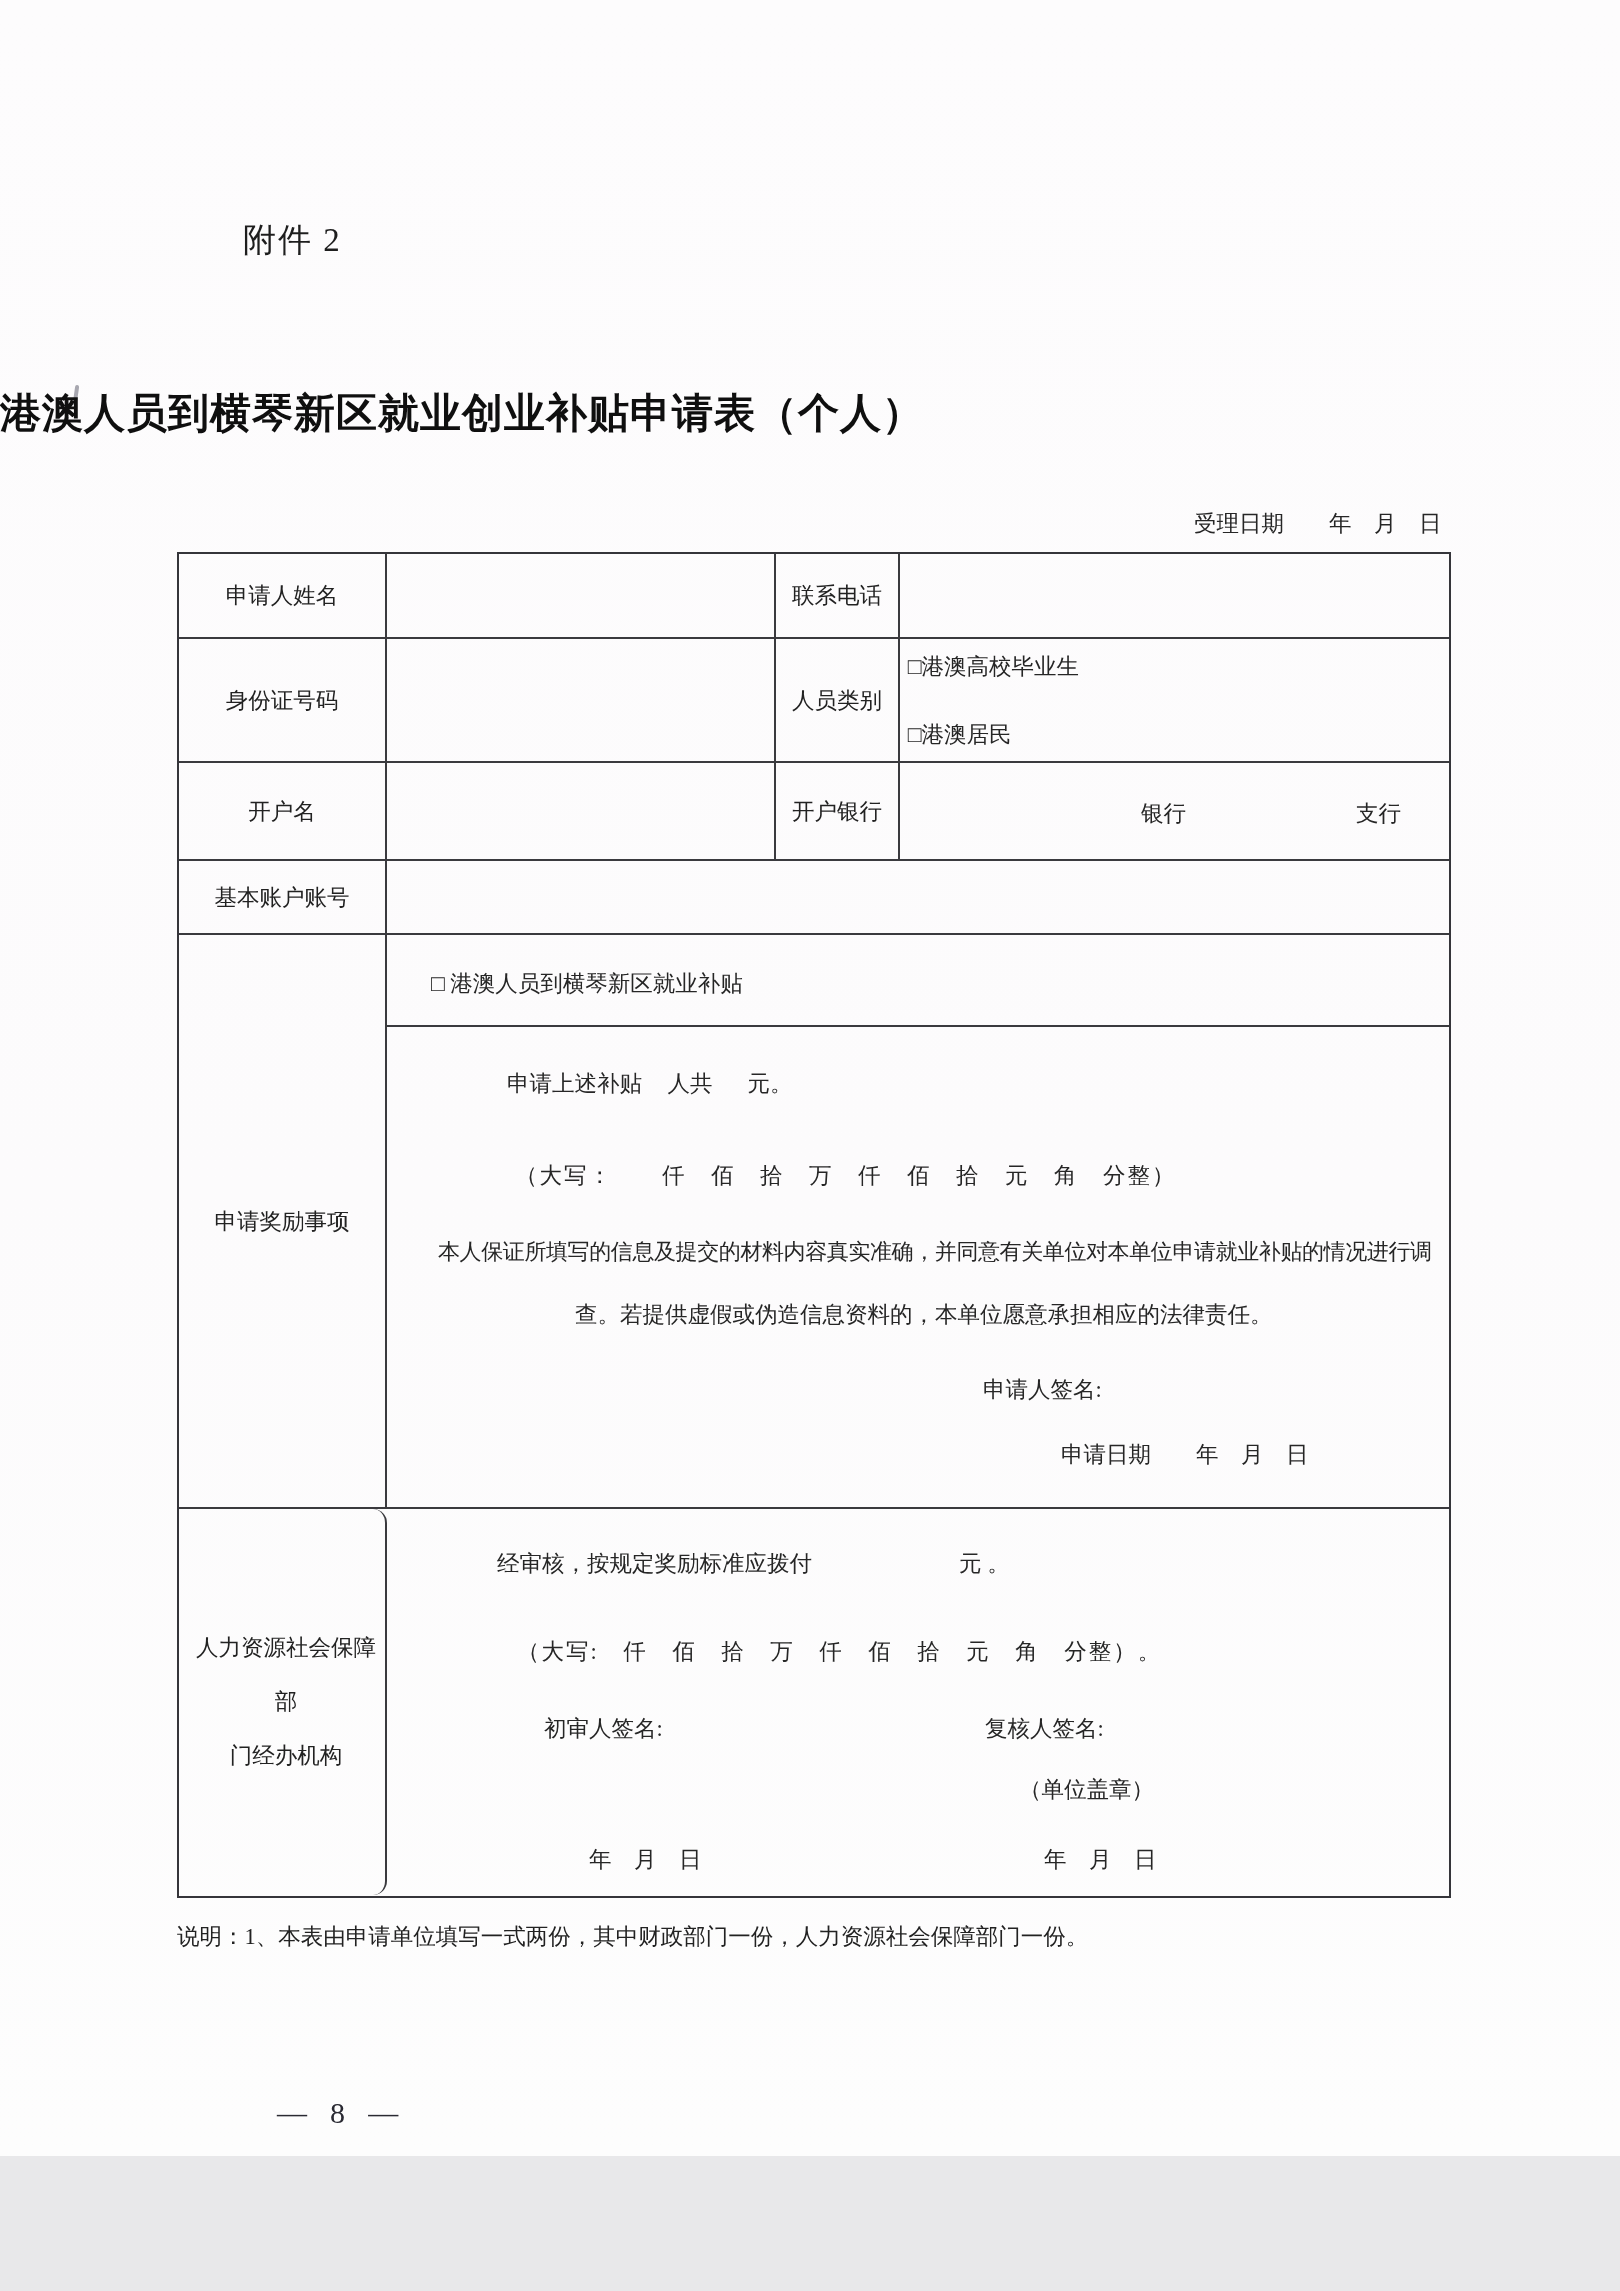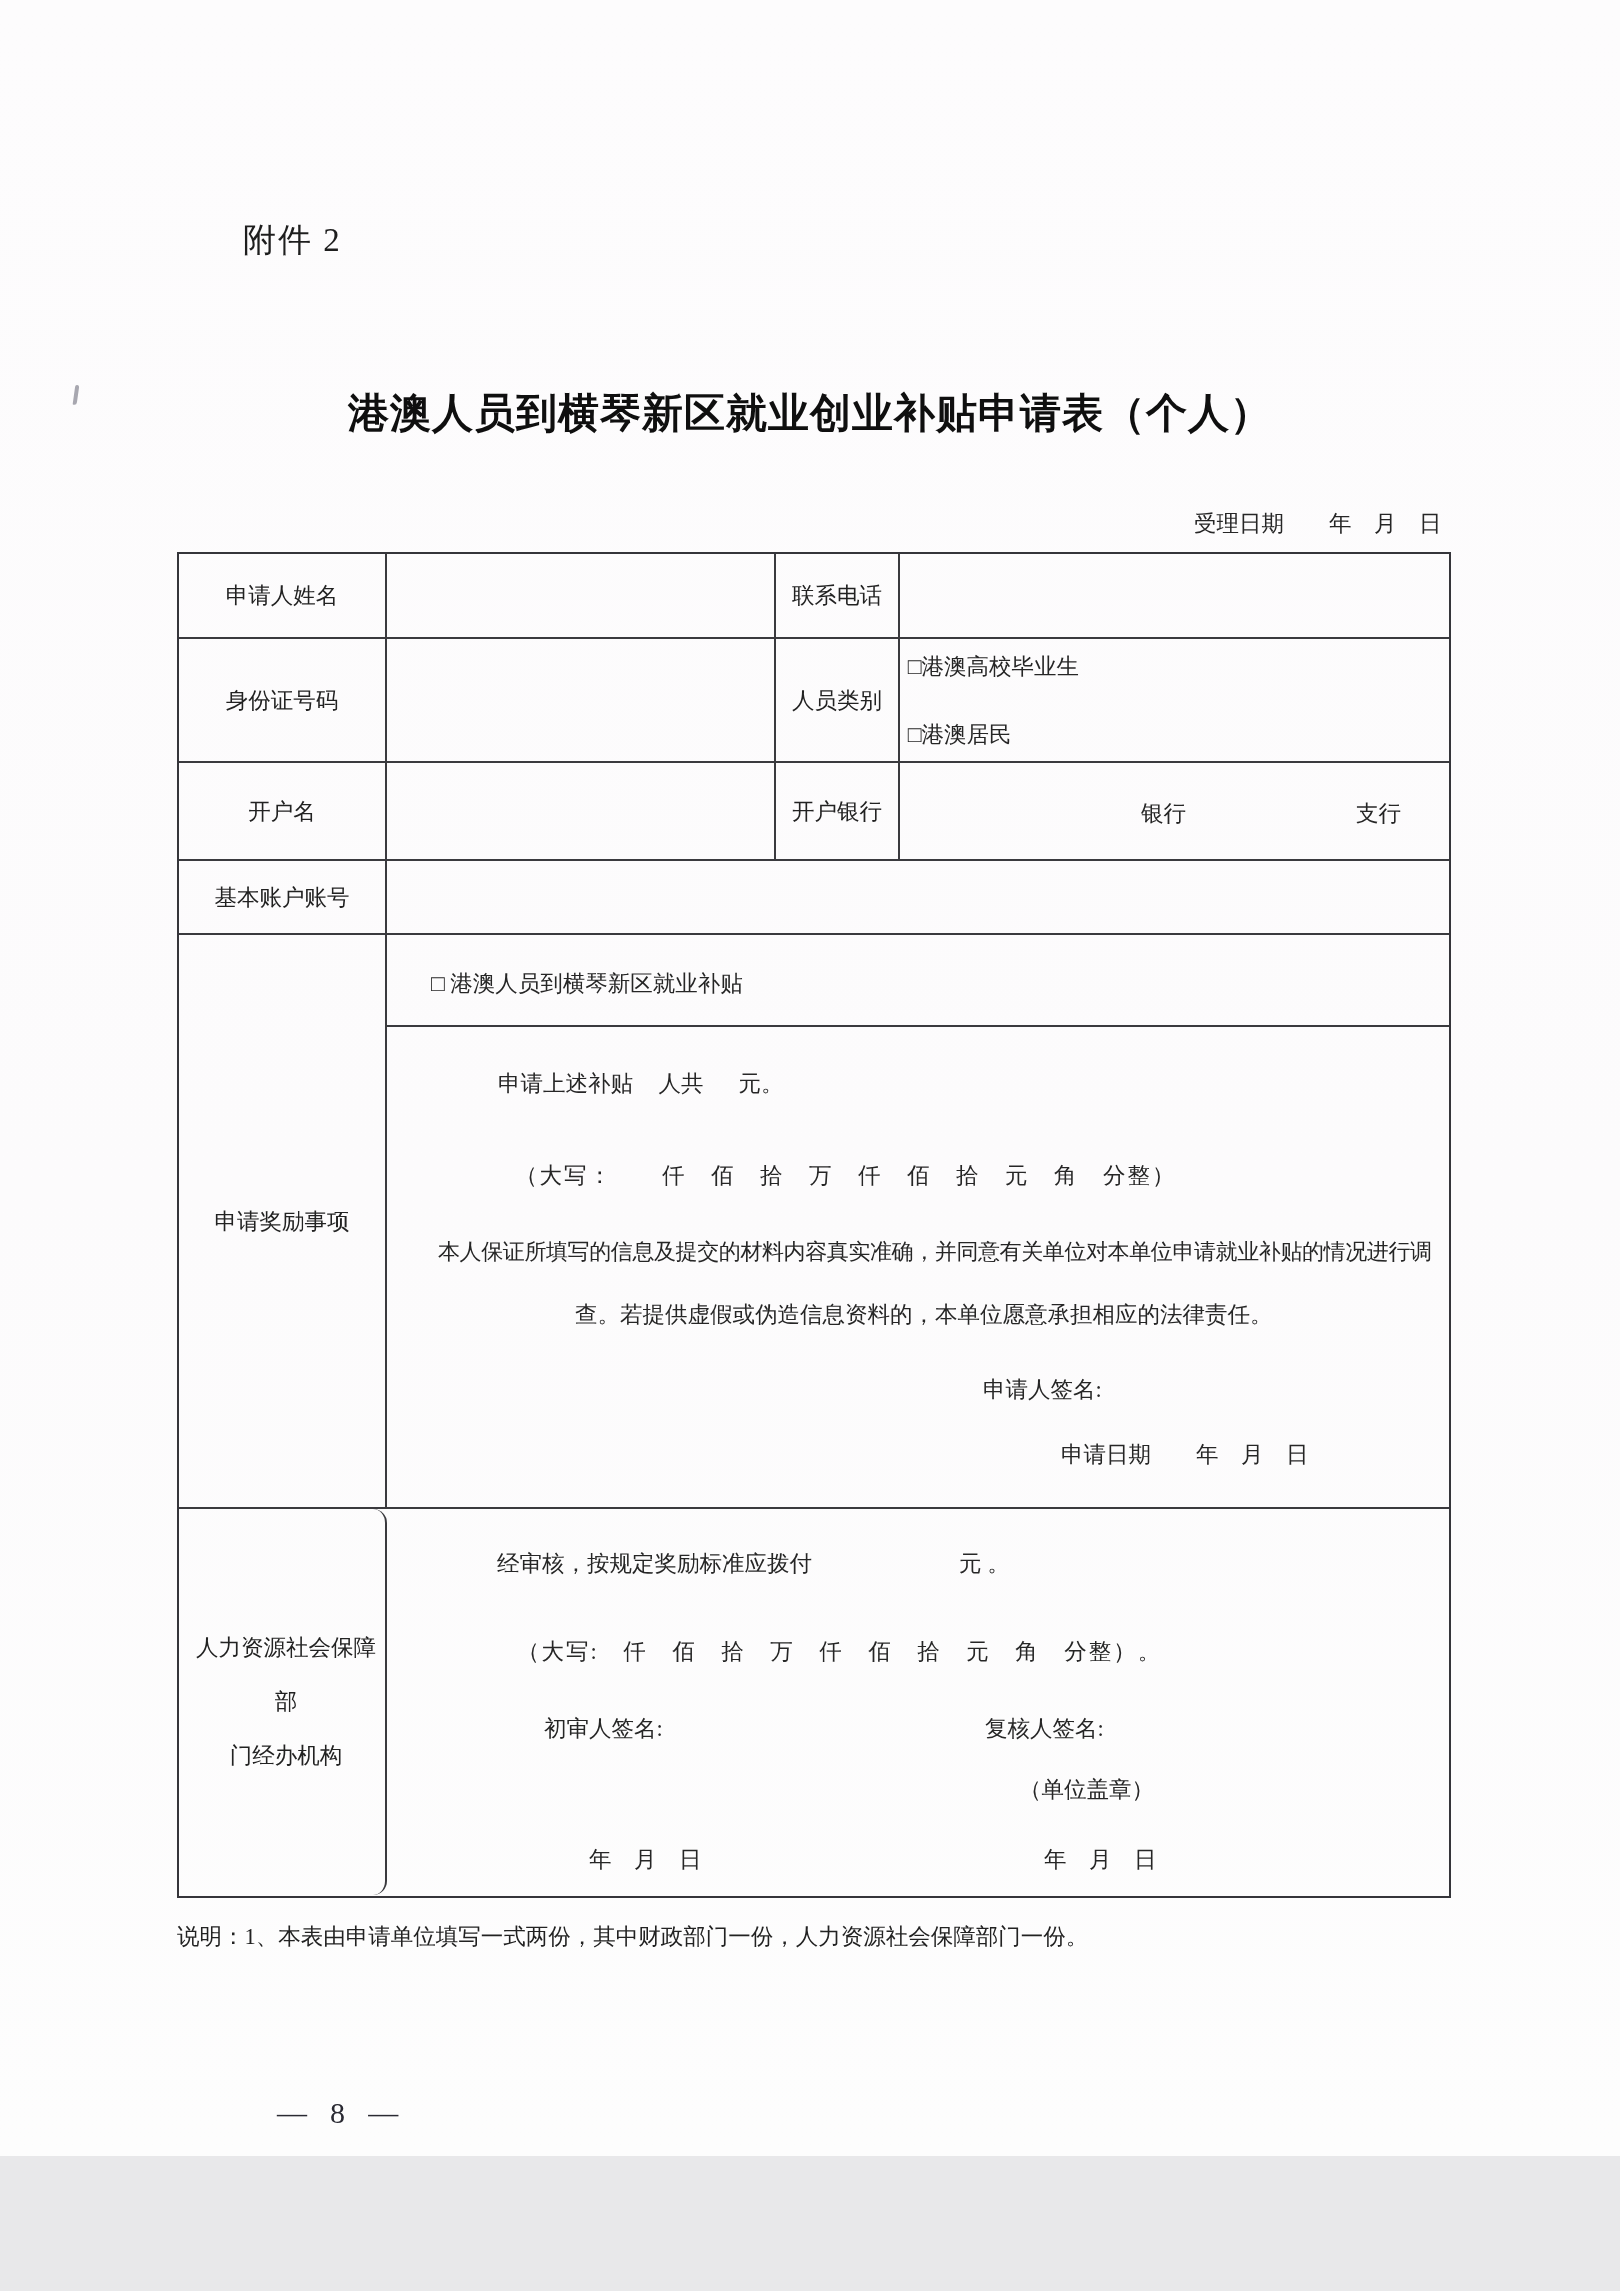--- a/index.html
+++ b/index.html
@@ -19,21 +19,21 @@
     position:absolute;left:243px;top:218px;
     font-size:33px;color:#1e1e1e;letter-spacing:2px;
   }
   .artifact{
     position:absolute;left:74px;top:385px;width:3.9px;height:19.6px;
     background:#8b8b95;border-radius:2px 2px 2.9px 1px;
     transform:rotate(8deg);opacity:.75;
   }
   .title{
     position:absolute;left:0;top:386px;width:100%;
-    text-align:center;font-size:41px;font-weight:bold;color:#0f0f0f;
+    text-align:left;font-size:41px;font-weight:bold;color:#0f0f0f;
     letter-spacing:1px;white-space:nowrap;
   }
   .accept-date{
     position:absolute;left:1194px;top:508px;
     font-size:22.5px;white-space:nowrap;
   }
   
   .form-table{
     position:absolute;left:177px;top:552px;
     width:1270px;height:1342px;
@@ -118,21 +118,21 @@
     <div class="cell lbl" style="grid-row:5/7;grid-column:1;">申请奖励事项</div>
 
     <div class="cell no-r" style="grid-row:5;grid-column:2/5;">
       <span class="abs" style="left:44px;top:33px;">
         <span>□</span>
         <span>港澳人员到横琴新区就业补贴</span>
       </span>
     </div>
 
     <div class="cell no-r" style="grid-row:6;grid-column:2/5;">
-      <span class="abs" style="left:111px;top:41px;text-align:right;">
+      <span class="abs" style="left:120px;top:41px;text-align:right;">
         <span>申请上述补贴</span><span style="display:inline-block;width:25.5px;"></span><span>人共</span><span style="display:inline-block;width:35px;"></span><span>元。</span>
       </span>
       <span class="abs caps" style="left:128px;top:133px;">（大写：　　仟　佰　拾　万　仟　佰　拾　元　角　分整）</span>
       <span class="abs pledge1" style="left:51px;top:210px;">本人保证所填写的信息及提交的材料内容真实准确，并同意有关单位对本单位申请就业补贴的情况进行调</span>
       <span class="abs" style="left:188px;top:272px;">查。若提供虚假或伪造信息资料的，本单位愿意承担相应的法律责任。</span>
       <span class="abs" style="left:596px;top:347px;">申请人签名:</span>
       <span class="abs" style="left:674px;top:412px;">申请日期　　年　月　日</span>
     </div>
 
     <div class="cell lbl no-b hr-lbl" style="grid-row:7;grid-column:1;">

